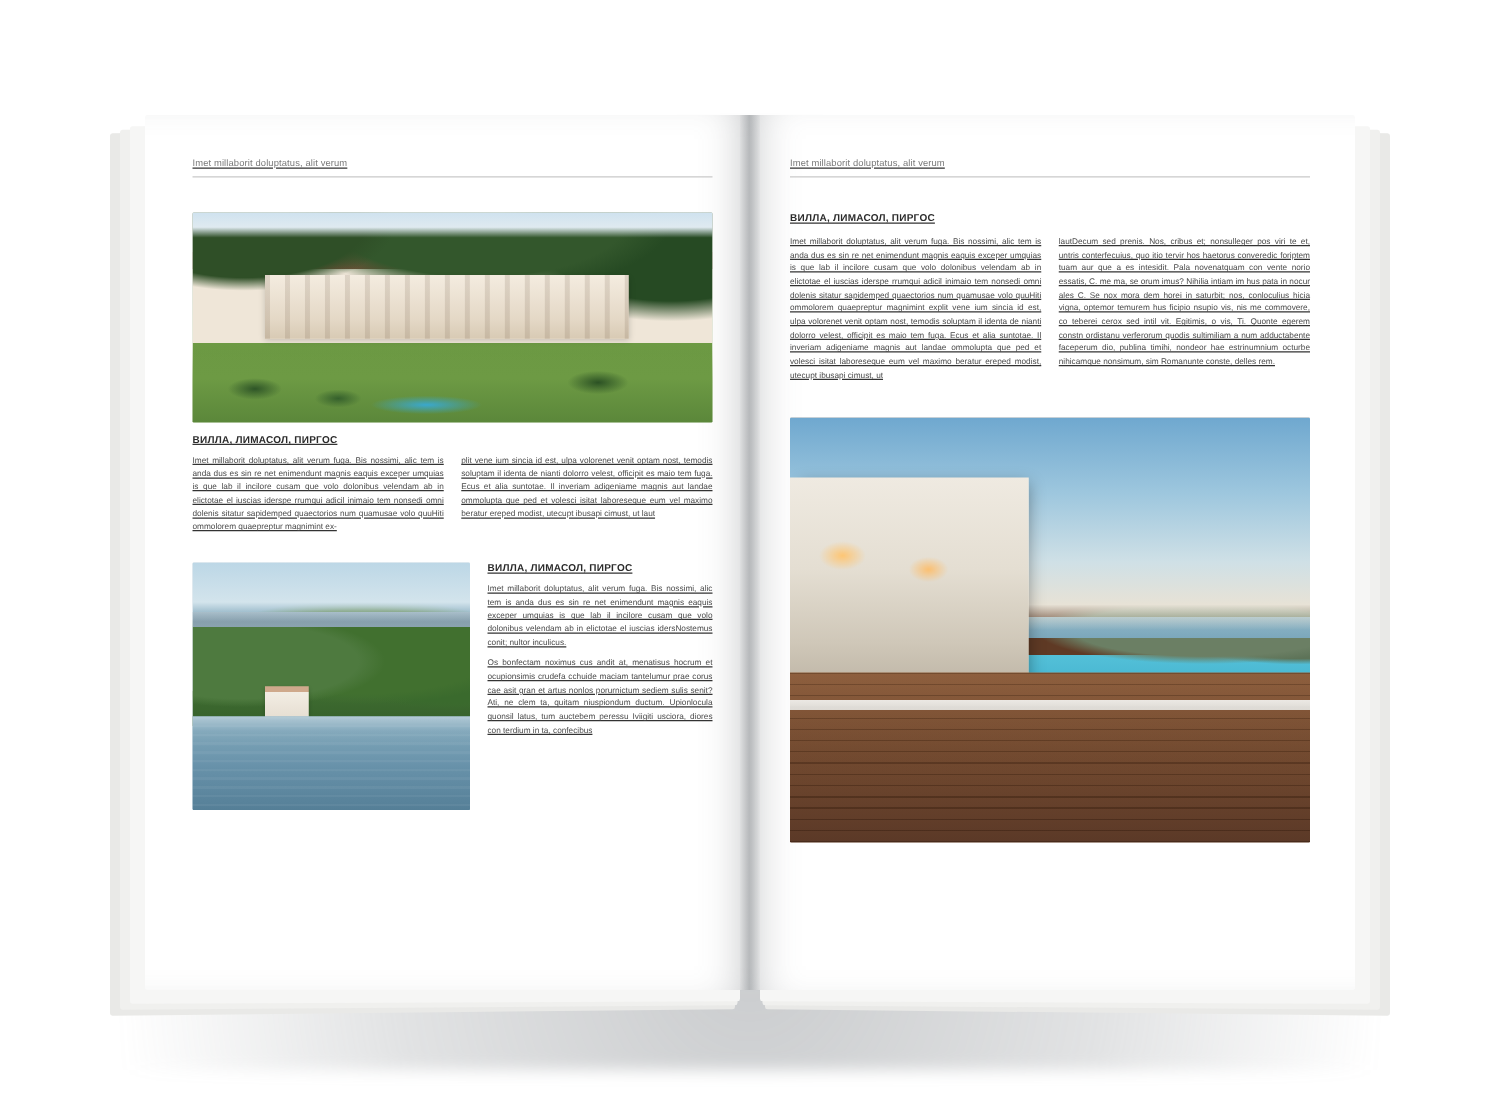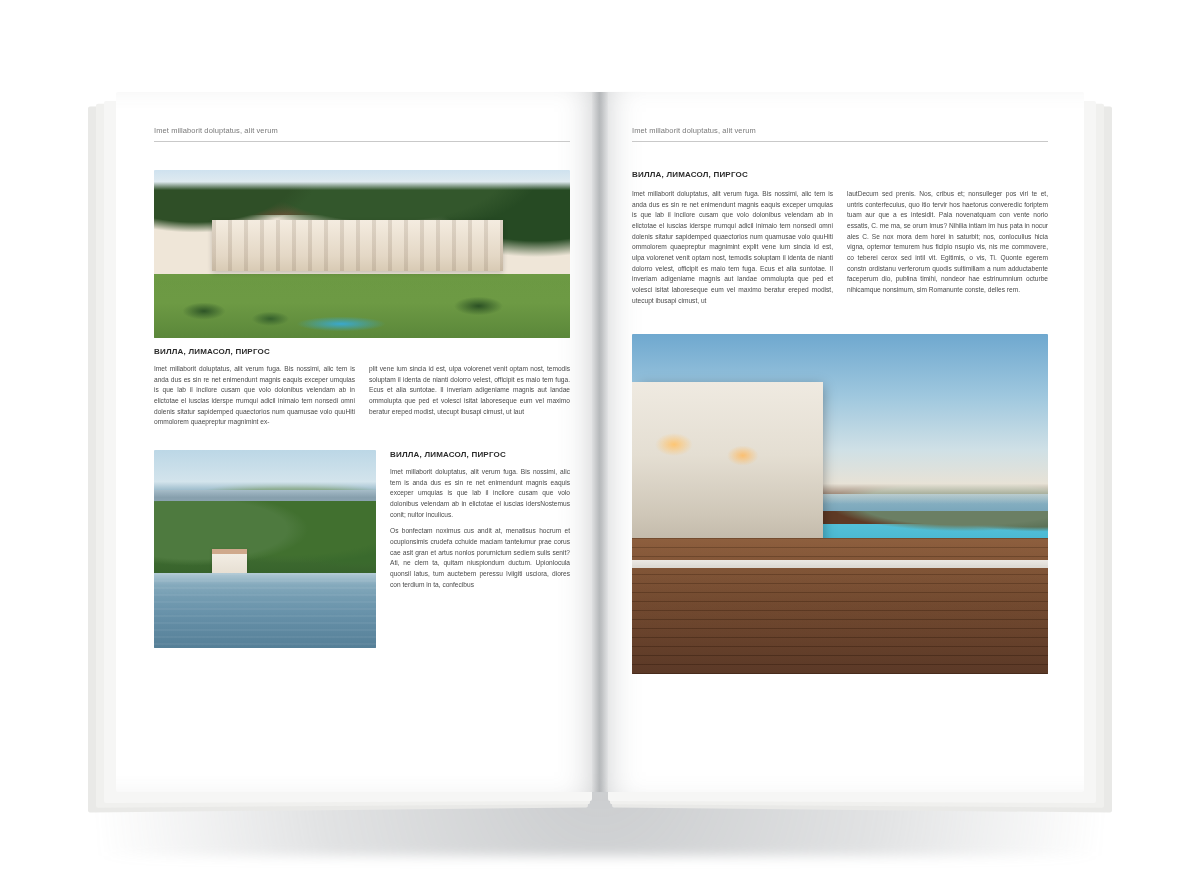--- a/index.html
+++ b/index.html
@@ -79,20 +79,21 @@
     background: linear-gradient(to right, rgba(130,135,140,0.05) 0%, rgba(110,115,120,0.30) 45%, rgba(110,115,120,0.30) 55%, rgba(130,135,140,0.05) 100%);
     pointer-events: none;
   }
 
   
   .page-inner {
     position: absolute;
     left: 0; top: 0; right: 0; bottom: 0;
     padding: 34px 36px 30px 36px;
     box-sizing: border-box;
+    text-decoration: underline;
   }
   .page-left .page-inner  { padding-left: 38px; padding-right: 30px; }
   .page-right .page-inner { padding-left: 32px; padding-right: 36px; }
 
   .running-head {
     font-size: 7.5px;
     color: #7a7a7a;
     letter-spacing: 0.1px;
     padding-bottom: 6px;
     border-bottom: 0.7px solid #c9c9c9;

